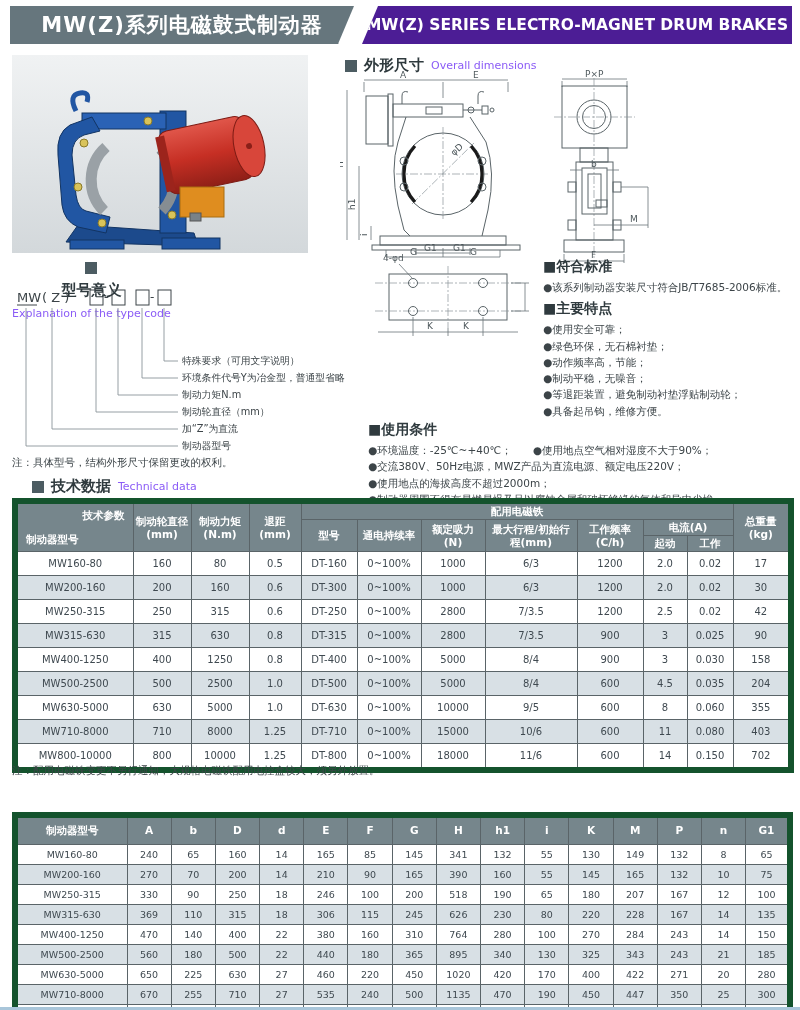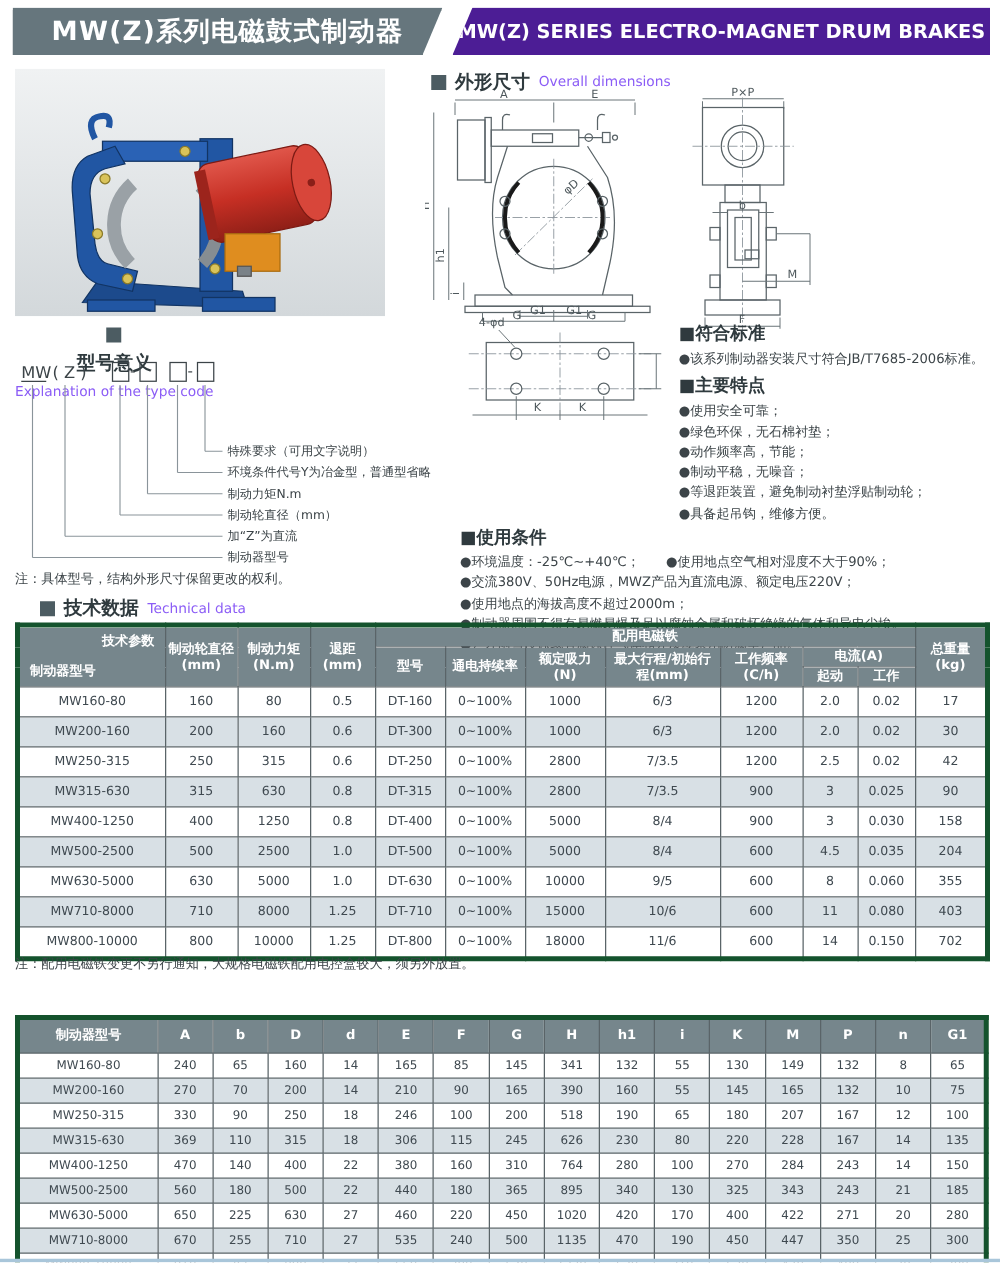--- a/index.html
+++ b/index.html
@@ -33,21 +33,21 @@
   .mini{position:absolute;}
   .mini-title{font-size:14px;font-weight:bold;color:#2f3a3e;margin-bottom:3px;}
   .bullet-line{font-size:10.5px;color:#3c4448;line-height:1.55;}
   
   .tc-note,.tbl-note{position:absolute;font-size:10.5px;color:#3c4448;}
   
   table{border-collapse:collapse;table-layout:fixed;}
   .dtable{position:absolute;left:12px;width:776px;}
   .dtable th,.dtable td{border:1px solid #5a6468;text-align:center;vertical-align:middle;
         padding:1px 2px;overflow:hidden;}
-  .dtable{border:4px solid #14532d;}
+  .dtable{border:6px solid #14532d;}
   .dtable thead th{background:#76868c;color:#fff;font-weight:bold;font-size:10.5px;line-height:1.25;}
   .dtable tbody td{font-size:10px;color:#3f4950;background:#fff;height:21px;}
   .dtable tbody tr:nth-of-type(even) td{background:#d8e0e5;}
   .diag{position:relative;background-image:linear-gradient(to bottom left,transparent calc(50% - 0.7px),#dfe5e7 calc(50% - 0.7px),#dfe5e7 calc(50% + 0.7px),transparent calc(50% + 0.7px));}
   .diag .dt{position:absolute;top:5px;right:8px;font-size:10.5px;}
   .diag .db{position:absolute;bottom:5px;left:8px;font-size:10.5px;}
   #dimtab tbody td{font-size:9.5px;height:17px;}
   #dimtab thead th{font-size:10.5px;height:24px;}
   
   .footline{position:absolute;left:0;bottom:0;width:800px;height:3px;background:#a9c6da;}

